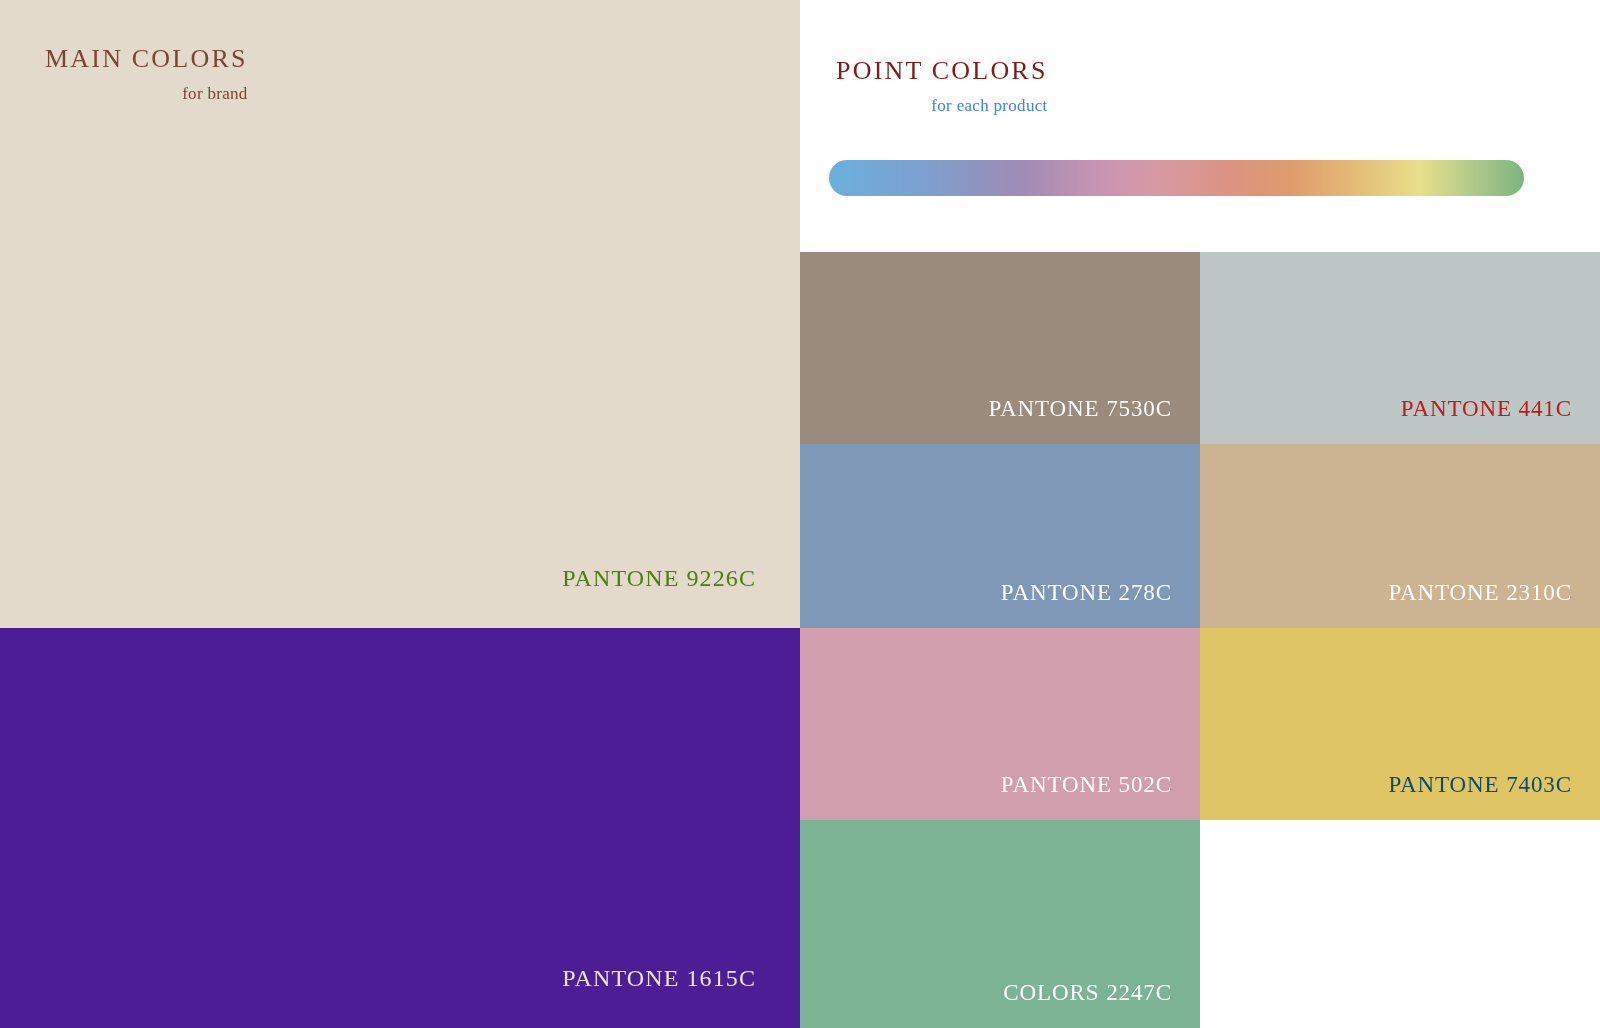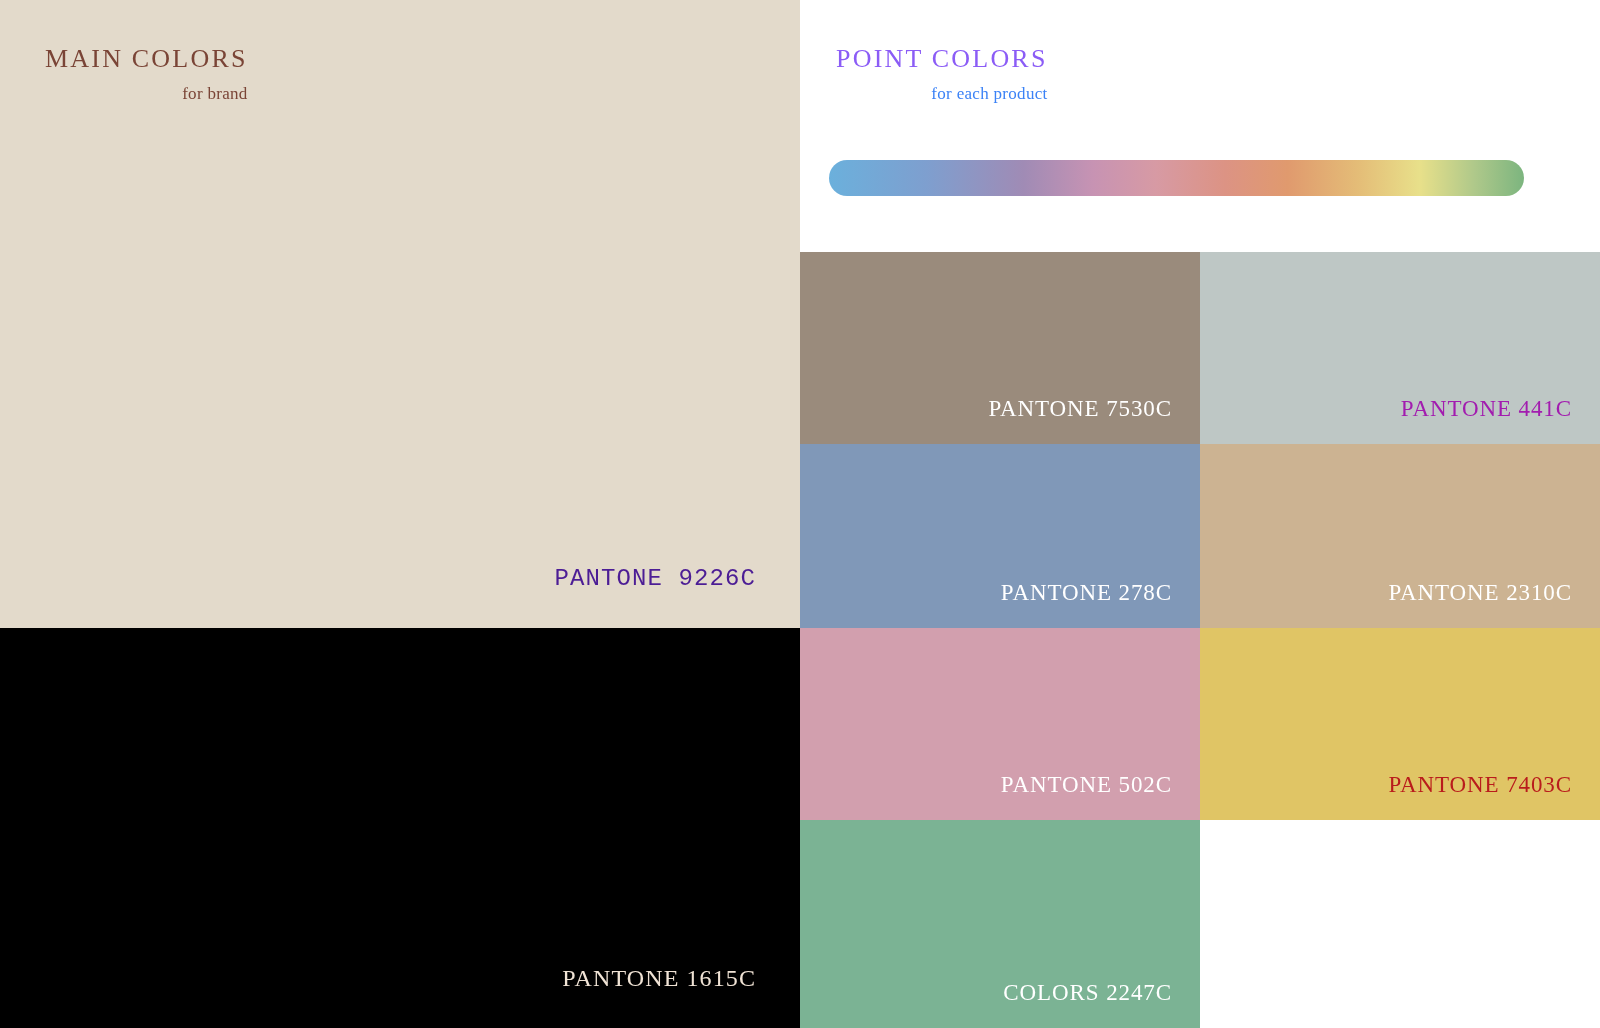--- a/index.html
+++ b/index.html
@@ -112,60 +112,60 @@
   }
 </style>
 </head>
 <body>
 
 <div class="board">
 
   <div class="main-panel">
 
     <div class="main-swatch top" style="background: rgb(227, 218, 203);">
-      <span class="main-label" style="color: #4c1d95; font-family: Liberation Mono, monospace;">PANTONE 9226C</span>
+      <span class="main-label" style="color: #4d7c0f;">PANTONE 9226C</span>
     </div>
 
-    <div class="main-swatch bottom" style="background: #000000;">
+    <div class="main-swatch bottom" style="background: #4c1d95;">
       <span class="main-label" style="color: rgb(240, 227, 213);">PANTONE 1615C</span>
     </div>
 
     <div class="head head-left">
       <div class="head-title" style="color: rgb(122, 68, 54);">MAIN COLORS</div>
       <div class="head-sub" style="color: rgb(122, 68, 54);">for brand</div>
     </div>
   </div>
 
   <div class="point-panel">
 
     <div class="head head-right" style="left:36px; top:44px;">
-      <div class="head-title" style="color: #8b5cf6;">POINT COLORS</div>
+      <div class="head-title" style="color: #7f1d1d; margin-top: 12px;">POINT COLORS</div>
       <div class="head-sub" style="color: #3b82f6;">for each product</div>
     </div>
 
     <div class="gradient-bar" style="background: linear-gradient(to right, rgb(107, 176, 220) 0%, rgb(126, 159, 207) 14%, rgb(160, 139, 181) 28%, rgb(199, 147, 179) 38%, rgb(215, 154, 164) 47%, rgb(220, 147, 132) 57%, rgb(224, 154, 110) 66%, rgb(228, 188, 119) 76%, rgb(232, 224, 138) 85%, rgb(174, 200, 138) 93%, rgb(124, 181, 127) 100%);"></div>
 
     <div class="swatch-grid">
       <div class="cell" style="background: rgb(154, 139, 124);">
         <span class="cell-label" style="color: rgb(255, 255, 255);">PANTONE 7530C</span>
       </div>
       <div class="cell" style="background: rgb(190, 199, 197);">
-        <span class="cell-label" style="color: #a21caf;">PANTONE 441C</span>
+        <span class="cell-label" style="color: #b91c1c;">PANTONE 441C</span>
       </div>
       <div class="cell" style="background: rgb(128, 152, 184); font-family: Liberation Serif, serif;">
         <span class="cell-label" style="color: rgb(255, 255, 255);">PANTONE 278C</span>
       </div>
       <div class="cell" style="background: rgb(204, 179, 146);">
         <span class="cell-label" style="color: rgb(255, 255, 255);">PANTONE 2310C</span>
       </div>
       <div class="cell" style="background: rgb(210, 159, 174);">
         <span class="cell-label" style="color: rgb(255, 255, 255);">PANTONE 502C</span>
       </div>
       <div class="cell" style="background: rgb(224, 197, 101);">
-        <span class="cell-label" style="color: #b91c1c;">PANTONE 7403C</span>
+        <span class="cell-label" style="color: #0c4a6e;">PANTONE 7403C</span>
       </div>
       <div class="cell" style="background: rgb(123, 179, 148);">
         <span class="cell-label" style="color: rgb(255, 255, 255);">COLORS 2247C</span>
       </div>
     </div>
   </div>
 
 </div>
 
 </body></html>

